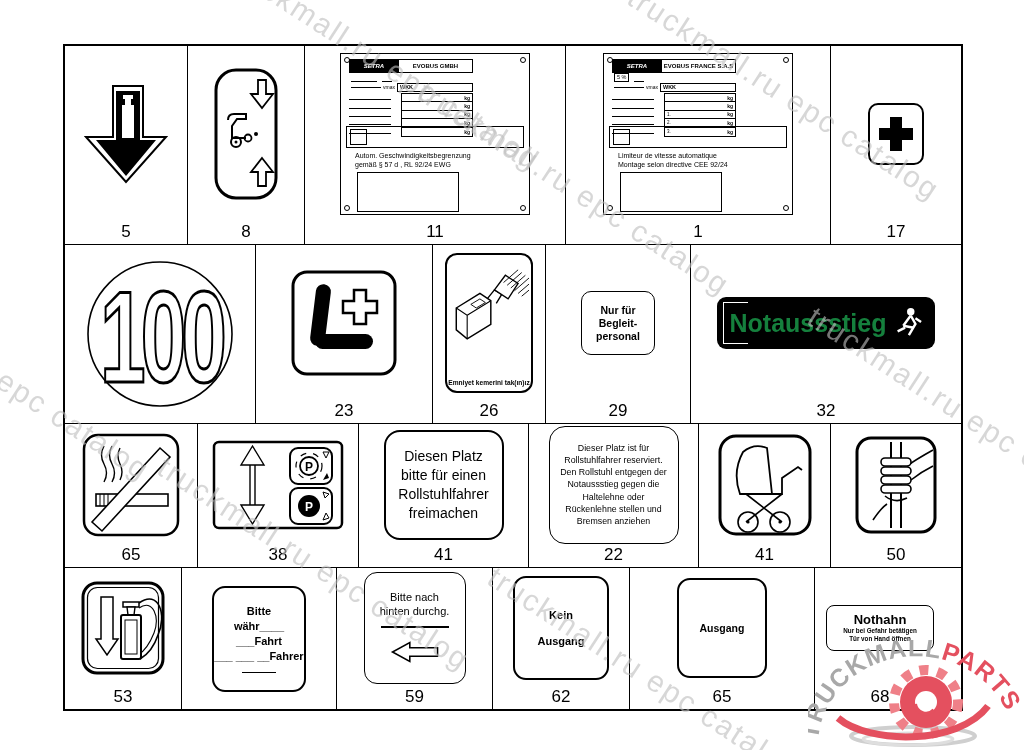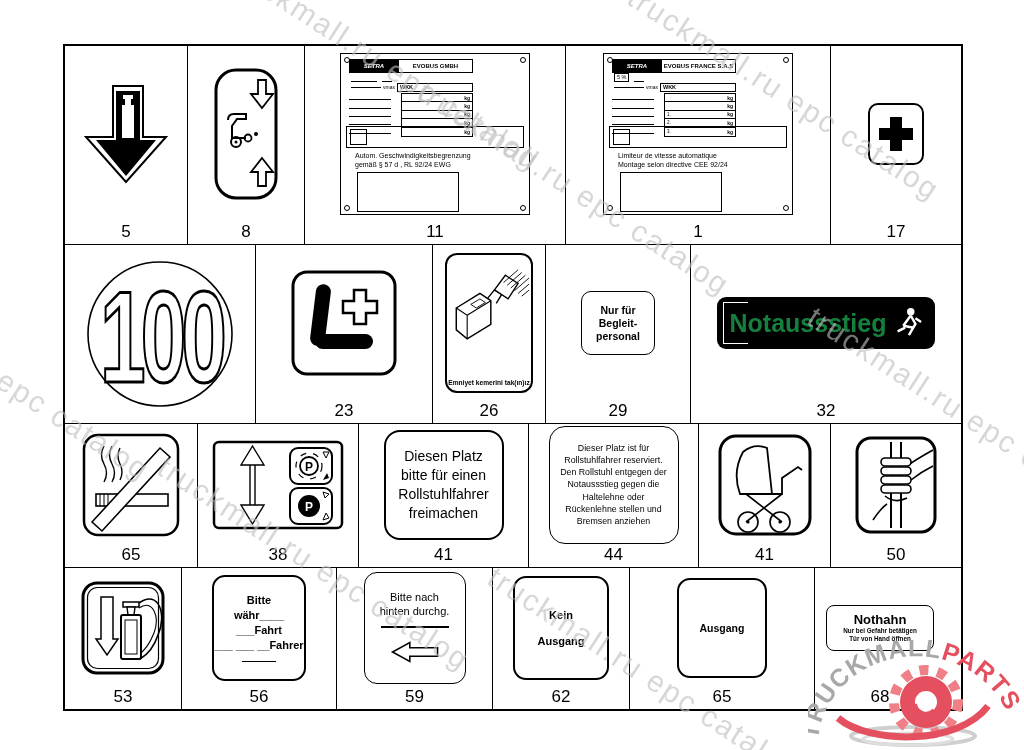--- a/index.html
+++ b/index.html
@@ -381,21 +381,21 @@
           <div class="sq c44">
             <span>Dieser Platz ist für</span>
             <span>Rollstuhlfahrer reserviert.</span>
             <span>Den Rollstuhl entgegen der</span>
             <span>Notaussstieg gegen die</span>
             <span>Haltelehne oder</span>
             <span>Rückenlehne stellen und</span>
             <span>Bremsen anziehen</span>
           </div>
         </div>
-        <div class="num">44</div>
+        <div class="num">22</div>
       </div>
 
       <div class="cell r3c5">
         <div class="cc">
           <svg width="94" height="102" viewBox="0 0 94 102">
             <rect x="2" y="2" width="90" height="98" rx="16" fill="none" stroke="#000" stroke-width="3"></rect>
             <path d="M25,18 q-11,20 -3,42 h32 l-5,-46 q-13,-5 -24,4 z" fill="none" stroke="#000" stroke-width="1.8"></path>
             <path d="M54,60 L64,60 L64,44 L80,33 L84,36" fill="none" stroke="#000" stroke-width="1.8"></path>
             <path d="M28,60 L64,88 M64,60 L28,88" stroke="#000" stroke-width="1.6"></path>
             <circle cx="30" cy="88" r="10" fill="none" stroke="#000" stroke-width="1.6"></circle>
@@ -444,21 +444,20 @@
 
       <div class="cell r4c2">
         <div class="cc">
           <div class="sq c56">
             <span>Bitte</span>
             <span>währ____ ___Fahrt</span>
             <span>___ ___ __Fahrer</span>
             <span class="rule"></span>
           </div>
         </div>
-        <div class="num">56</div>
       </div>
 
       <div class="cell r4c3">
         <div class="cc">
           <div class="sq c59">
             <span>Bitte nach</span>
             <span>hinten durchg.</span>
             <span class="rule"></span>
             <svg width="52" height="28" viewBox="0 0 60 30">
               <path d="M24,4 v6 h32 v10 h-32 v6 L4,15 Z" fill="#fff" stroke="#000" stroke-width="1.8"></path>

